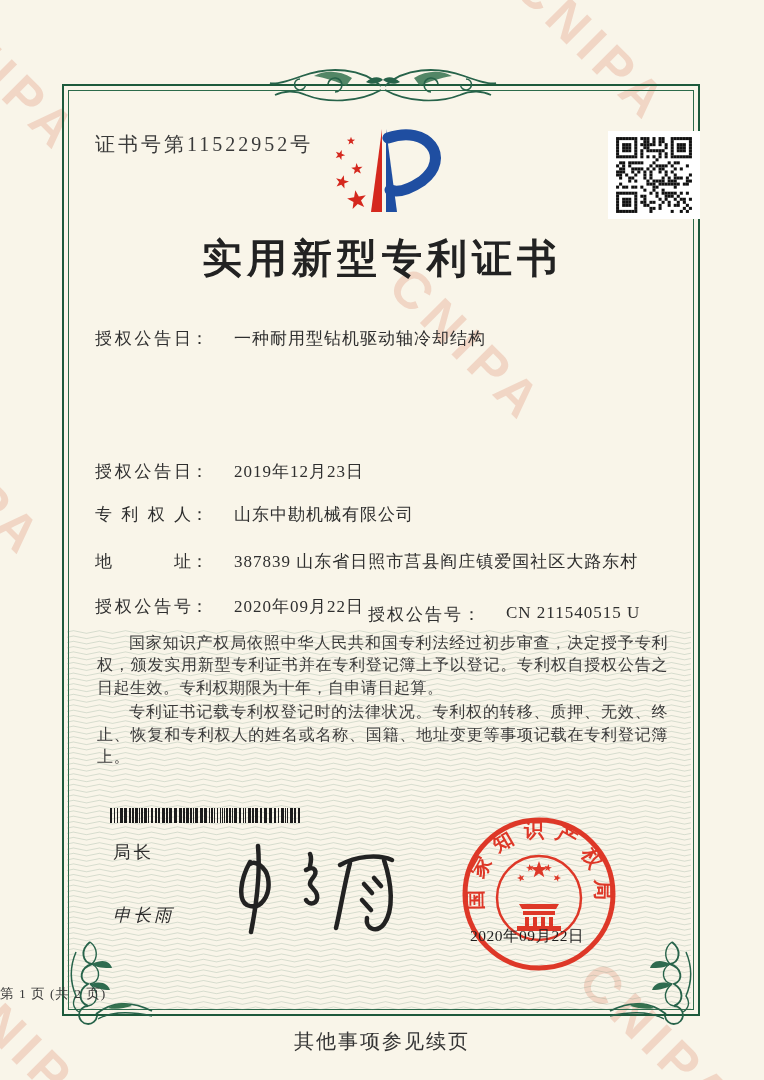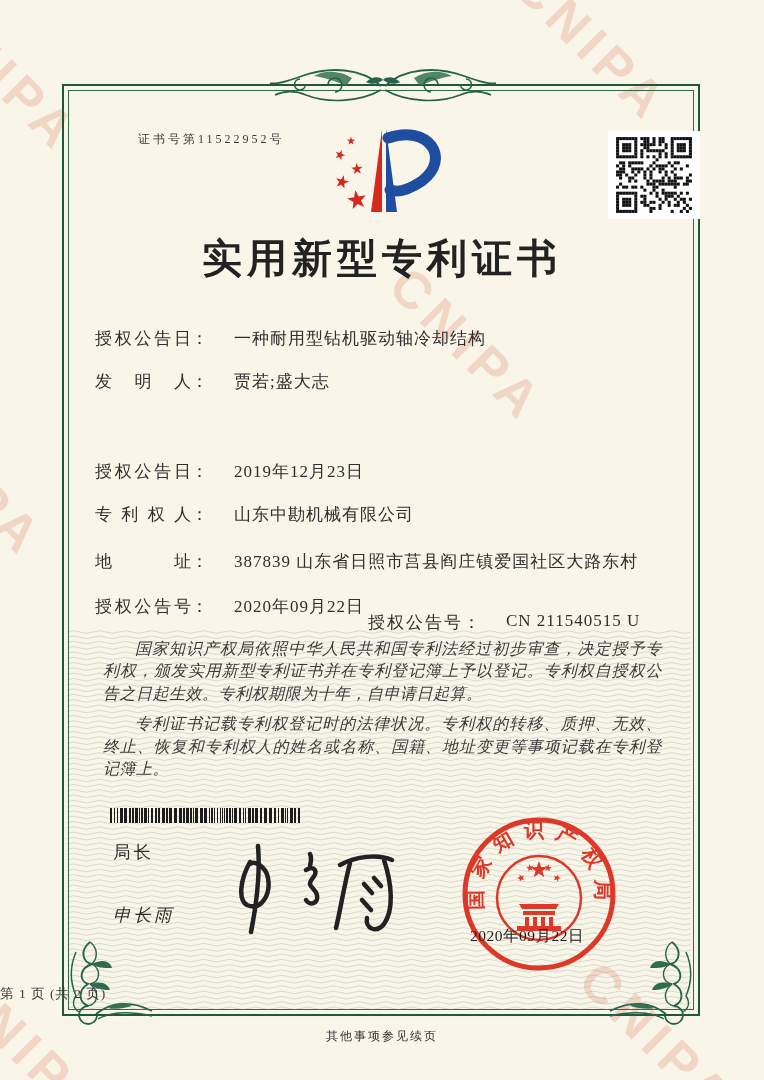--- a/index.html
+++ b/index.html
@@ -19,58 +19,58 @@
     border:2.5px solid #1d5a3c;z-index:2;
   }
   .frame-inner{
     position:absolute;left:68px;top:90px;width:624px;height:918px;
     border:1px solid #2c6a4a;z-index:2;
   }
   .waves{position:absolute;left:67px;top:628px;z-index:2;}
   .orn{position:absolute;z-index:3;}
   .cert-no{
     position:absolute;left:95px;top:131px;z-index:4;
-    font-size:12px;letter-spacing:3px;color:#3a3a3a;margin-left:43px;
+    font-size:20px;letter-spacing:3px;color:#3a3a3a;
   }
   .logo{position:absolute;left:330px;top:124px;z-index:4;}
   .qr{position:absolute;left:608px;top:131px;z-index:4;background:#fff;}
   .title{
     position:absolute;left:0;top:231px;width:100%;text-align:center;z-index:4;
     font-size:40px;font-weight:bold;letter-spacing:5px;color:#222;
   }
   .frow{position:absolute;left:95px;height:22px;z-index:4;font-size:17px;color:#2f2f2f;white-space:nowrap;}
   .flabel{display:inline-block;width:96px;text-align:justify;text-align-last:justify;vertical-align:top;}
   .fcolon{display:inline-block;vertical-align:top;}
   .fvalue{display:inline-block;margin-left:26px;letter-spacing:1px;vertical-align:top;}
-  .fpair2{position:absolute;left:273px;top:16px;white-space:nowrap;}
+  .fpair2{position:absolute;left:273px;top:8px;white-space:nowrap;}
   .fpair2 .flabel{width:auto;letter-spacing:2px;}
   .body-text{
     position:absolute;left:95px;top:630px;width:575px;z-index:4;
     font-size:16px;line-height:22.4px;color:#3b3b3b;text-align:justify;
   }
-  .body-text p{margin:8px;text-indent:2em;letter-spacing:0.5px;font-style:italic;}
+  .body-text p{margin:2px;text-indent:2em;letter-spacing:0.5px;}
   .barcode{position:absolute;left:110px;top:808px;z-index:4;}
   .signer{position:absolute;left:113px;z-index:4;
     font-family:"Liberation Sans","DejaVu Sans",sans-serif;
     font-size:17.5px;color:#2e2e2e;letter-spacing:3px;}
   .signer.t1{top:829px;margin-top:11px;}
   .signer.t2{top:903px;font-style:italic;}
   .signature{position:absolute;left:222px;top:840px;z-index:5;}
   .seal{position:absolute;left:459px;top:812px;z-index:5;opacity:0.93;}
   .seal-date{
     position:absolute;left:470px;top:926px;width:145px;z-index:6;
     font-size:15.5px;color:#1e1e1e;letter-spacing:0.5px;white-space:nowrap;
   }
   .page-info{
     position:absolute;left:0;top:985px;width:100%;z-index:4;
     font-size:13.5px;color:#3a3a3a;letter-spacing:1px;
   }
   .footer-note{
     position:absolute;left:0;top:1028px;width:100%;text-align:center;z-index:4;
-    font-size:12px;color:#333;letter-spacing:2px;
+    font-size:20px;color:#333;letter-spacing:2px;
   }
 </style>
 </head>
 <body>
 
 <div class="page">
 
   <div class="wm" style="left:-45px;top:-15px;">CNIPA</div>
   <div class="wm" style="left:545px;top:-45px;">CNIPA</div>
   <div class="wm" style="left:420px;top:255px;">CNIPA</div>
@@ -492,23 +492,20 @@
       <rect x="20" y="26" width="1" height="1" fill="#111"></rect>
       <rect x="23" y="26" width="1" height="1" fill="#111"></rect>
       <rect x="25" y="26" width="1" height="1" fill="#111"></rect>
     </svg>
 
   <div class="title">实用新型专利证书</div>
 
   <div class="frow" style="top:327px;">
     <span class="flabel">授权公告日</span><span class="fcolon">：</span><span class="fvalue">一种耐用型钻机驱动轴冷却结构</span>
   </div>
-  <div class="frow" style="top:370px;">
-    <span class="flabel">发明人</span><span class="fcolon">：</span><span class="fvalue">贾若;盛大志</span>
-  </div>
   <div class="frow" style="top:460px;">
     <span class="flabel">授权公告日</span><span class="fcolon">：</span><span class="fvalue">2019年12月23日</span>
   </div>
   <div class="frow" style="top:503px;">
     <span class="flabel">专利权人</span><span class="fcolon">：</span><span class="fvalue">山东中勘机械有限公司</span>
   </div>
   <div class="frow" style="top:550px;">
     <span class="flabel">地址</span><span class="fcolon">：</span><span class="fvalue">387839 山东省日照市莒县阎庄镇爱国社区大路东村</span>
   </div>
   <div class="frow" style="top:595px;">

